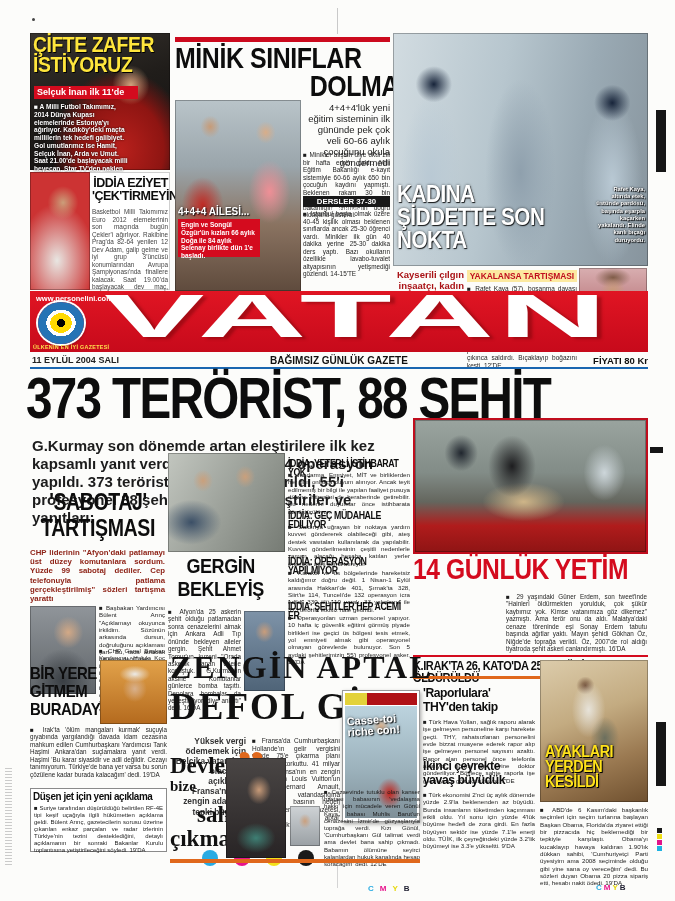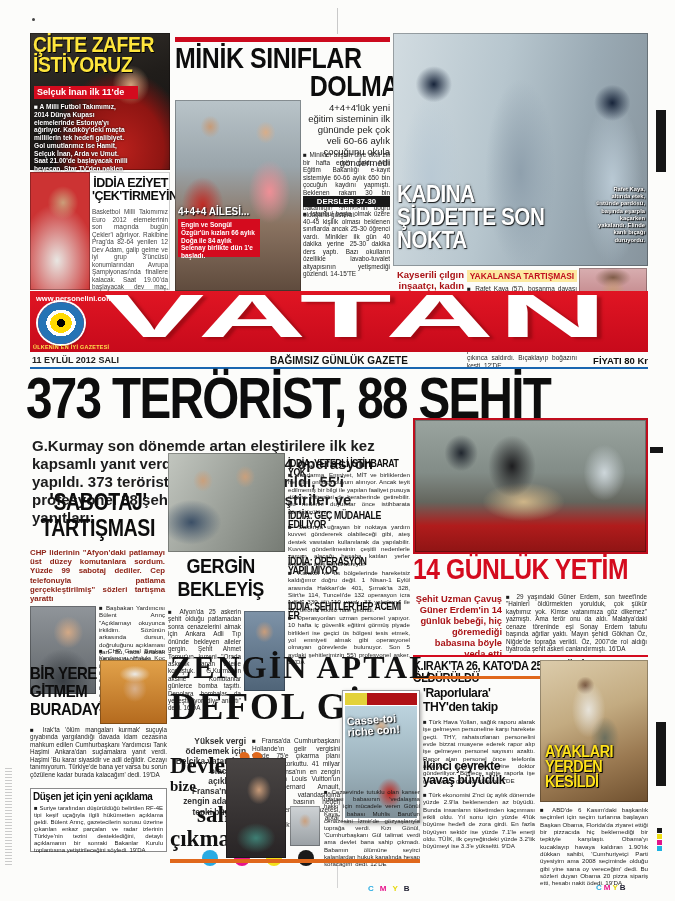--- a/index.html
+++ b/index.html
@@ -73,21 +73,21 @@
   <div class="abs" style="left:467px;top:270px;width:110px;height:12px;background:#fce9a0;color:#c00d1d;font-weight:900;font-size:8.4px;text-align:center;padding-top:1px;box-sizing:border-box;">YAKALANSA TARTIŞMASI</div>
   <div class="abs jt" style="left:467px;top:285px;width:110px;font-size:6.5px;">■ Rafet Kaya (57), boşanma davası açan, mahkemeden 'eve yaklaşmama' ve 'koruma' kararı aldıran karısı Cafiye Kaya'yı (52) öldürmek için inanılmaz bir plan yaptı. 39 gün hapis cezası olan firari koca, polisi atlatmak için etek ve pardösü giyip başına eşarp taktı. Sonra da polis korumasındaki karısına evden çıkınca saldırdı. Bıçaklayıp boğazını kesti. 12'DE</div>
   <div class="ph" style="left:579px;top:268px;width:68px;height:54px;background:radial-gradient(20px 22px at 50% 42%,#c89a79 0%,rgba(0,0,0,0) 62%),radial-gradient(26px 14px at 50% 18%,#7d5a46 0%,rgba(0,0,0,0) 70%),linear-gradient(#d8aeb0,#b3696e);"></div>
   <div class="abs" style="left:579px;top:322px;width:68px;height:24px;background:#d40b1e;color:#fff;font-weight:700;font-size:6.5px;line-height:1.2;padding:2px 3px;box-sizing:border-box;">Cafiye Kaya'yı polisler bile koruyamadı.</div>
 
   <div class="abs" style="left:30px;top:291px;width:618px;height:61px;background:linear-gradient(#e01523,#c70a1b);"></div>
   <div class="abs" style="left:36px;top:294px;color:#fff;font-weight:700;font-size:7.5px;">www.personelini.com</div>
   <div class="abs" style="left:38px;top:302px;width:46px;height:42px;border-radius:50%;background:radial-gradient(closest-side,#000 0 19%,#ffd900 19% 47%,#fdfdfd 47% 64%,#2573b5 64% 100%);box-shadow:0 0 0 2px #fff,1px 2px 3px rgba(0,0,0,.4);"></div>
   <div class="abs" style="left:33px;top:344px;color:#ffe04d;font-weight:700;font-size:5.4px;letter-spacing:.3px;">ÜLKENİN EN İYİ GAZETESİ</div>
   <div class="abs cond" style="left:104px;top:289px;font-size:66px;font-weight:900;color:#fff;letter-spacing:2px;line-height:.9;transform:scaleX(2.28) scaleY(.92);text-shadow:2px 2px 2px rgba(80,0,0,.35);">VATAN</div>
-  <div class="abs" style="left:32px;top:355px;font-size:9px;font-weight:700;color:#222;">11 EYLÜL 2012 SALI</div>
+  <div class="abs" style="left:32px;top:355px;font-size:9px;font-weight:700;color:#222;">11 EYLÜL 2004 SALI</div>
   <div class="abs" style="left:200px;top:355px;width:278px;text-align:center;font-size:10px;font-weight:900;color:#111;">BAĞIMSIZ GÜNLÜK GAZETE</div>
   <div class="abs" style="left:528px;top:355px;width:120px;text-align:right;font-size:9.5px;font-weight:900;color:#111;">FİYATI 80 Kr</div>
   <div class="rule" style="left:30px;top:367px;width:618px;height:2px;background:#1a66b0;"></div>
 
   <div class="abs hl cond" style="left:26px;top:371px;width:760px;font-size:58px;letter-spacing:-2px;transform:scaleX(.82);">373 TERÖRİST, 88 ŞEHİT</div>
   <div class="abs" style="left:32px;top:437px;width:378px;font-size:15px;font-weight:800;color:#1c1c1c;line-height:1.2;">G.Kurmay son dönemde artan eleştirilere ilk kez kapsamlı yanıt verdi: Son 5 ayda 974 operasyon yapıldı. 373 terörist etkisiz hale getirildi, 55'i profesyonel 88 şehit verdik. İşte eleştiriler ve yanıtları:</div>
 
   <div class="ph" style="left:413px;top:418px;width:235px;height:136px;border:2px solid #c00d1d;box-sizing:border-box;background:radial-gradient(34px 44px at 42% 35%,#1d1d1f 0%,rgba(0,0,0,0) 70%),radial-gradient(24px 26px at 20% 25%,#20262e 0%,rgba(0,0,0,0) 70%),radial-gradient(55px 26px at 47% 62%,#cfb588 0%,rgba(0,0,0,0) 75%),radial-gradient(30px 40px at 82% 40%,#cdd6da 0%,rgba(0,0,0,0) 70%),linear-gradient(180deg,#9aa49f 0%,#828c87 40%,#64665e 62%,#b01c1c 80%,#8f1414 100%);"></div>
 
   <div class="abs hl cond" style="left:30px;top:492px;width:160px;font-size:23px;text-align:center;transform:scaleX(.85);">'SABOTAJ'</div>
@@ -106,21 +106,20 @@
   <div class="abs hl cond" style="left:288px;top:459px;width:140px;font-size:10px;transform:scaleX(.88);">İDDİA: YETERLİ İSTİHBARAT YOK</div>
   <div class="abs jt" style="left:288px;top:471px;width:122px;font-size:6.2px;">■ Jandarma, Emniyet, MİT ve birliklerden her gün onlarca duyum alınıyor. Ancak teyit edilmemiş bir bilgi ile yapılan faaliyet pusuya düşme ihtimalini de beraberinde getirebilir. Bu nedenle duyumlar önce istihbarata dönüştürülüyor.</div>
   <div class="abs hl cond" style="left:288px;top:511px;width:140px;font-size:10px;transform:scaleX(.88);">İDDİA: GEÇ MÜDAHALE EDİLİYOR</div>
   <div class="abs jt" style="left:288px;top:523px;width:122px;font-size:6.2px;">■ Saldırıya uğrayan bir noktaya yardım kuvvet göndererek olabileceği gibi, ateş destek vasıtaları kullanılarak da yapılabilir. Kuvvet gönderilmesinin çeşitli nedenlerle zaman alacağı hesaba katılan yerler öncelikle ateş altına alınıyor.</div>
   <div class="abs hl cond" style="left:288px;top:557px;width:140px;font-size:10px;transform:scaleX(.88);">İDDİA: OPERASYON YAPILMIYOR</div>
   <div class="abs jt" style="left:288px;top:569px;width:122px;font-size:6.2px;">■ Karakol ve üs bölgelerinde hareketsiz kaldığımız doğru değil. 1 Nisan-1 Eylül arasında Hakkari'de 401, Şırnak'ta 328, Siirt'te 114, Tunceli'de 132 operasyon icra edildi. 330 ölü, 10 yaralı, 33 yakalama ile 373 terörist etkisiz hale getirildi.</div>
   <div class="abs hl cond" style="left:288px;top:602px;width:140px;font-size:10px;transform:scaleX(.88);">İDDİA: ŞEHİTLER HEP ACEMİ ER</div>
   <div class="abs jt" style="left:288px;top:614px;width:122px;font-size:6.2px;">■ Operasyonları uzman personel yapıyor. 10 hafta iç güvenlik eğitimi görmüş piyade birlikleri ise geçici üs bölgesi tesis etmek, yol emniyeti almak gibi operasyonel olmayan görevlerde bulunuyor. Son 5 aydaki şehitlerimizin 55'i profesyonel asker. 16'DA</div>
 
   <div class="abs hl cond" style="left:413px;top:556px;width:276px;font-size:29px;color:#d40b1e;transform:scaleX(.85);">14 GÜNLÜK YETİM</div>
-  <div class="abs" style="left:414px;top:594px;width:88px;font-size:9.3px;font-weight:800;color:#a91216;text-align:right;line-height:1.18;">Şehit Uzman Çavuş Güner Erdem'in 14 günlük bebeği, hiç göremediği babasına böyle veda etti</div>
   <div class="abs jt" style="left:506px;top:593px;width:141px;font-size:6.3px;">■ 29 yaşındaki Güner Erdem, son tweet'inde "Hainleri öldürmekten yorulduk, çok şükür kaybımız yok. Kimse vatanımıza göz dikemez" yazmıştı. Ama terör onu da aldı. Malatya'daki cenaze töreninde eşi Sonay Erdem tabutu başında ağıtlar yaktı. Mayın şehidi Gökhan Öz, Niğde'de toprağa verildi. Öz, 2007'de rol aldığı tiyatroda şehit askeri canlandırmıştı. 16'DA</div>
   <div class="rule" style="left:413px;top:655px;width:235px;height:2px;background:#d40b1e;"></div>
   <div class="abs hl cond" style="left:413px;top:660px;width:276px;font-size:13px;transform:scaleX(.85);">K.IRAK'TA 26, KATO'DA 25 TERÖRİST ÖLDÜRÜLDÜ</div>
   <div class="rule" style="left:413px;top:676px;width:235px;height:3px;background:#e0681c;"></div>
 
   <div class="abs hl cond" style="left:30px;top:666px;width:90px;font-size:17px;transform:scaleX(.88);">BİR YERE</div>
   <div class="abs hl cond" style="left:30px;top:684px;width:90px;font-size:17px;transform:scaleX(.88);">GİTMEM</div>
   <div class="abs hl cond" style="left:30px;top:702px;width:160px;font-size:17px;transform:scaleX(.88);">BURADAYIM</div>
   <div class="ph" style="left:100px;top:660px;width:67px;height:64px;background:radial-gradient(20px 22px at 52% 45%,#d8b08c 0%,rgba(0,0,0,0) 60%),radial-gradient(22px 12px at 52% 22%,#eceae6 0%,rgba(0,0,0,0) 70%),linear-gradient(#e2a24a,#b46a1e);"></div>
   <div class="abs jt" style="left:30px;top:726px;width:137px;font-size:6.3px;">■ Irak'ta 'ölüm mangaları kurmak' suçuyla gıyabında yargılandığı davada idam cezasına mahkum edilen Cumhurbaşkanı Yardımcısı Tarık Haşimi Ankara'dan suçlamalara yanıt verdi. Haşimi 'Bu karar siyasidir ve adil değildir. Cezayı tanımıyorum. Türkiye'de bana yer varsa bu sorun çözülene kadar burada kalacağım' dedi. 19'DA</div>

